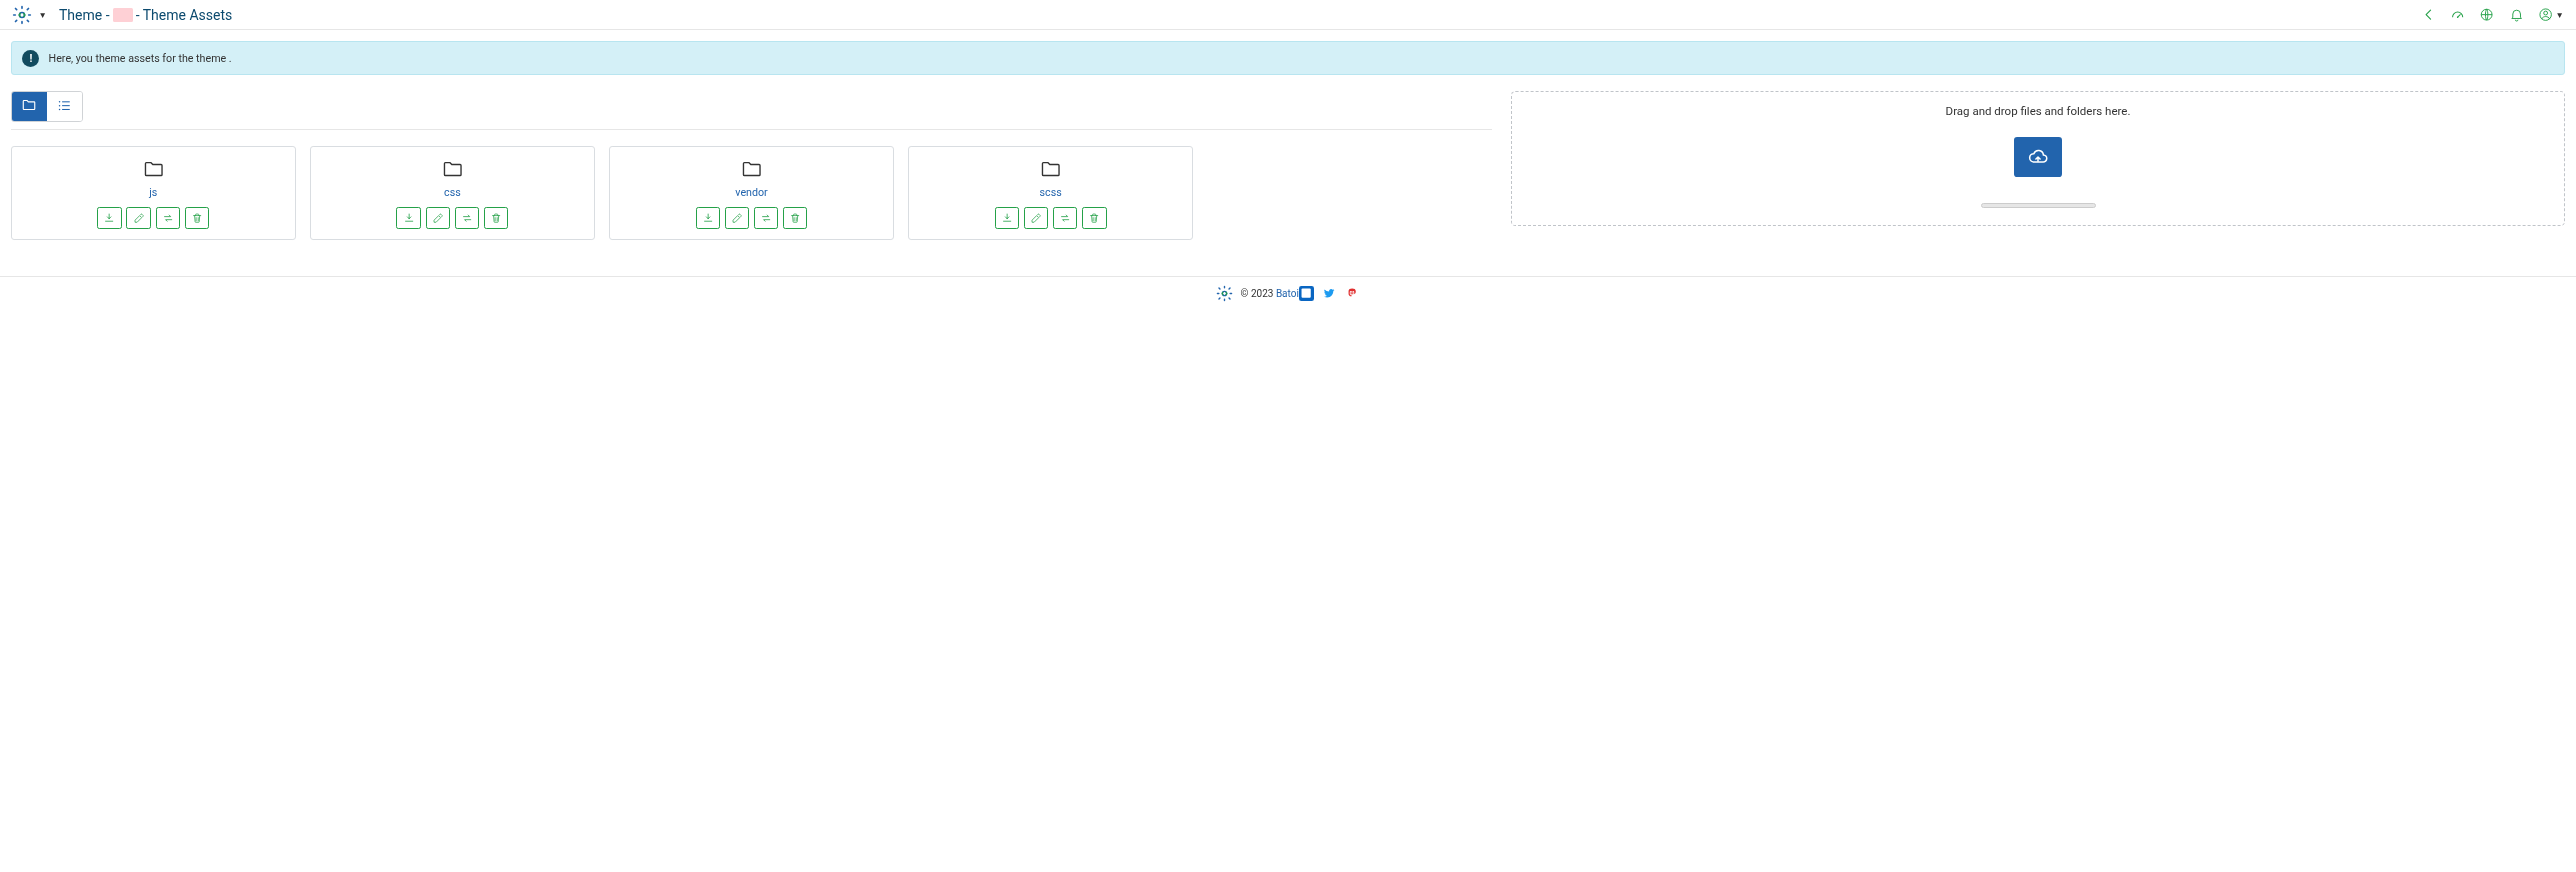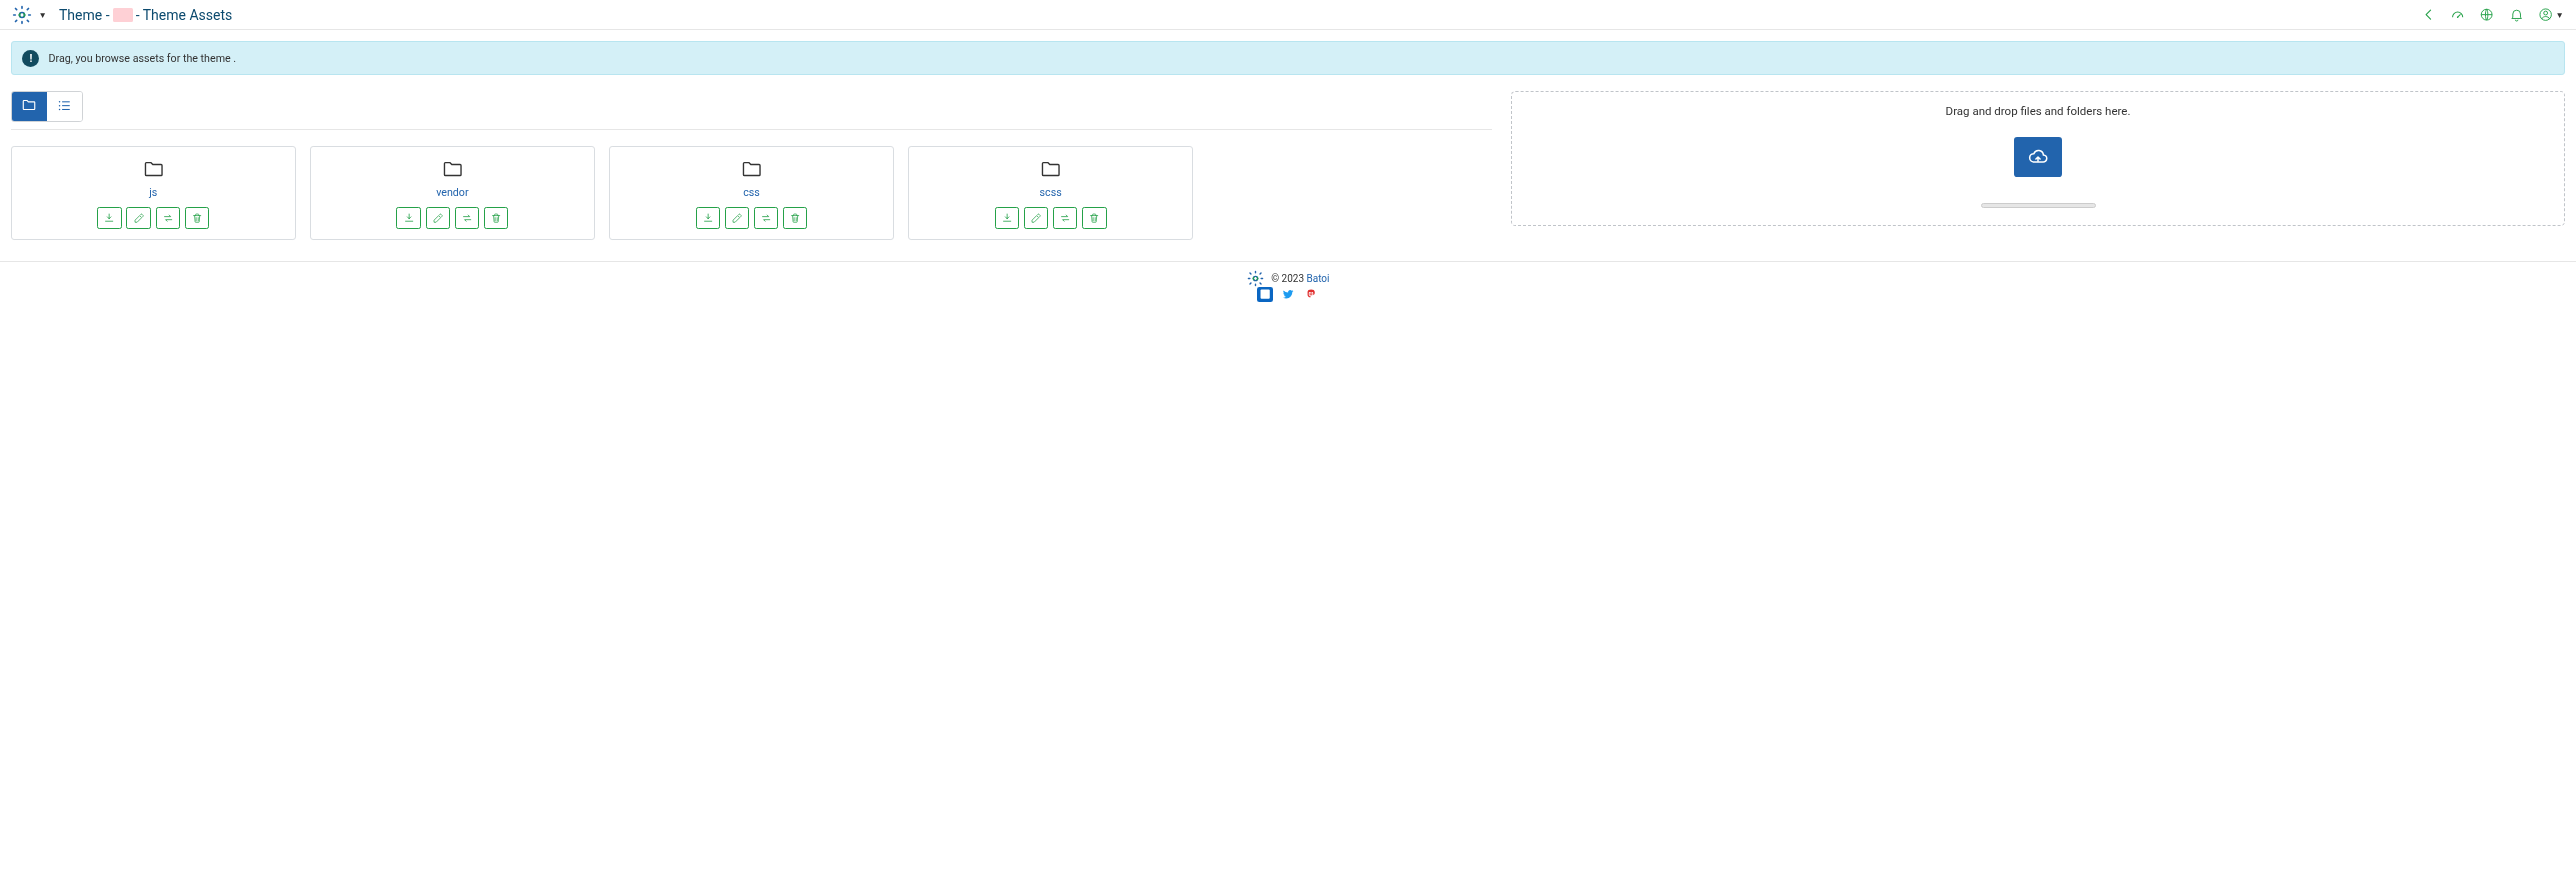--- a/index.html
+++ b/index.html
@@ -44,21 +44,21 @@
   .act-btn { width: 24.5px; height: 21.5px; border: 0.8px solid #24a148; border-radius: 2.3px; display: flex; align-items: center; justify-content: center; color: #24a148; cursor: pointer; background: #fff; }
   .act-btn svg { width: 12.3px; height: 12.3px; }
 
   .dropzone { border: 1.2px dashed #c0c4c9; border-radius: 4.6px; padding: 12.3px 14px 17px; text-align: center; min-height: 130px; }
   .dropzone-text { color: #333; font-size: 11.5px; margin-bottom: 19px; }
   .upload-btn { display: inline-flex; align-items: center; justify-content: center; width: 48px; height: 40px; background: #2264ad; color: #fff; border-radius: 3.1px; cursor: pointer; }
   .upload-btn svg { width: 20px; height: 20px; }
   .progress-bar { width: 115px; height: 5.4px; background: #e6e6e6; border: 0.8px solid #ccc; border-radius: 3.1px; margin: 26px auto 0; }
 
   
-  .footer { display: flex; align-items: center; justify-content: center; padding: 7.7px 12.3px; border-top: 0.8px solid #e6e6e6; margin-top: 10px; flex-direction: column; }
+  .footer { display: flex; align-items: center; justify-content: center; padding: 7.7px 12.3px; border-top: 0.8px solid #e6e6e6; margin-top: 25px; }
   .footer-left { display: flex; align-items: center; gap: 7.7px; }
   .footer-left .logo svg { width: 17px; height: 17px; }
   .footer-text { color: #333; font-size: 10px; }
   .footer-link { color: #2264ad; }
   .footer-right { display: flex; align-items: center; gap: 7.7px; }
   .social { width: 15.3px; height: 15.3px; display: flex; align-items: center; justify-content: center; border-radius: 2.3px; }
   .social.linkedin { background: #0a66c2; color: #fff; }
   .social.twitter { color: #1d9bf0; }
   .social.mastodon { color: #e02f2f; }
   .social svg { width: 12.3px; height: 12.3px; }
@@ -196,21 +196,21 @@
         </span>
       <span class="user-caret">▼</span>
     </div>
   </div>
 </div>
 
 <div class="main">
 
   <div class="info-banner">
     <span class="info-icon">!</span>
-    <span>Drag, you browse assets for the theme     .</span>
+    <span>Here, you theme assets for the theme     .</span>
   </div>
 
   <div class="content-row">
 
     <div class="left-col">
       <div class="view-toggle">
         <div class="view-btn active">
           <svg viewBox="0 0 24 24">
               <use href="#svg-folder-filled"></use>
             </svg>
@@ -248,21 +248,21 @@
               <div class="act-btn">
                 <svg viewBox="0 0 24 24">
                   <use href="#svg-trash"></use>
                 </svg>
               </div>
             </div></div>
           <div class="folder-card"><div class="folder-glyph">
               <svg viewBox="0 0 22 20">
                 <use href="#svg-folder"></use>
               </svg>
-            </div><a href="#" class="folder-name">vendor</a><div class="folder-actions">
+            </div><a href="#" class="folder-name">css</a><div class="folder-actions">
               <div class="act-btn">
                 <svg viewBox="0 0 24 24">
                   <use href="#svg-download"></use>
                 </svg>
               </div>
               <div class="act-btn">
                 <svg viewBox="0 0 24 24">
                   <use href="#svg-edit"></use>
                 </svg>
               </div>
@@ -274,21 +274,21 @@
               <div class="act-btn">
                 <svg viewBox="0 0 24 24">
                   <use href="#svg-trash"></use>
                 </svg>
               </div>
             </div></div>
           <div class="folder-card"><div class="folder-glyph">
               <svg viewBox="0 0 22 20">
                 <use href="#svg-folder"></use>
               </svg>
-            </div><a href="#" class="folder-name">css</a><div class="folder-actions">
+            </div><a href="#" class="folder-name">vendor</a><div class="folder-actions">
               <div class="act-btn">
                 <svg viewBox="0 0 24 24">
                   <use href="#svg-download"></use>
                 </svg>
               </div>
               <div class="act-btn">
                 <svg viewBox="0 0 24 24">
                   <use href="#svg-edit"></use>
                 </svg>
               </div>

